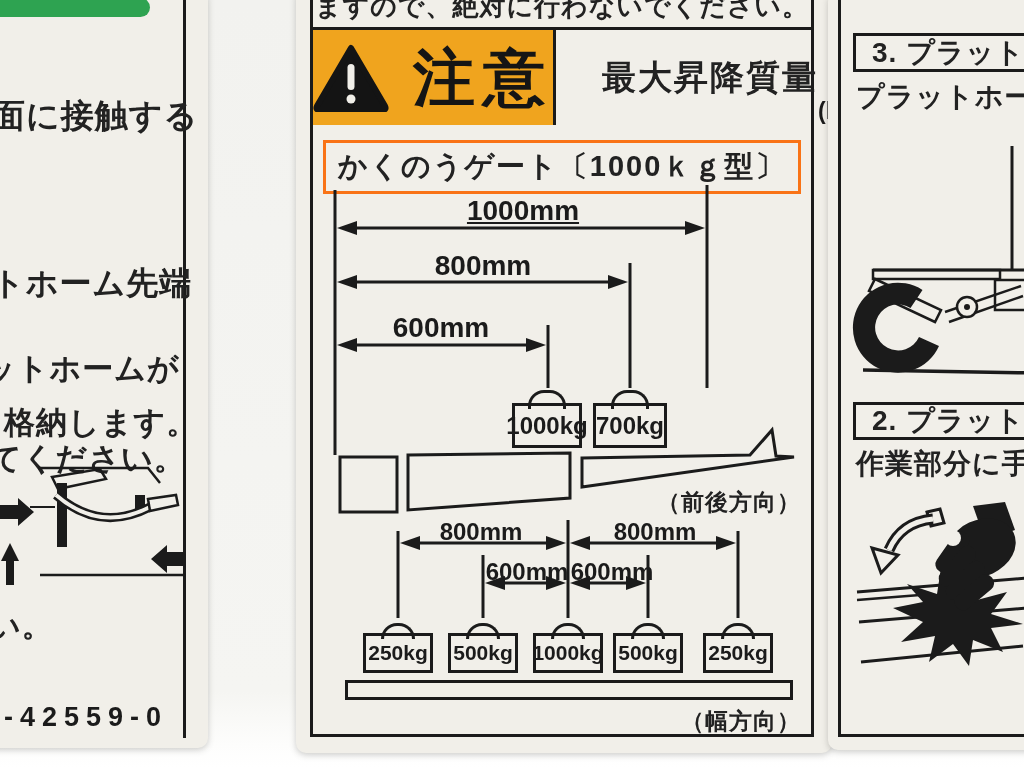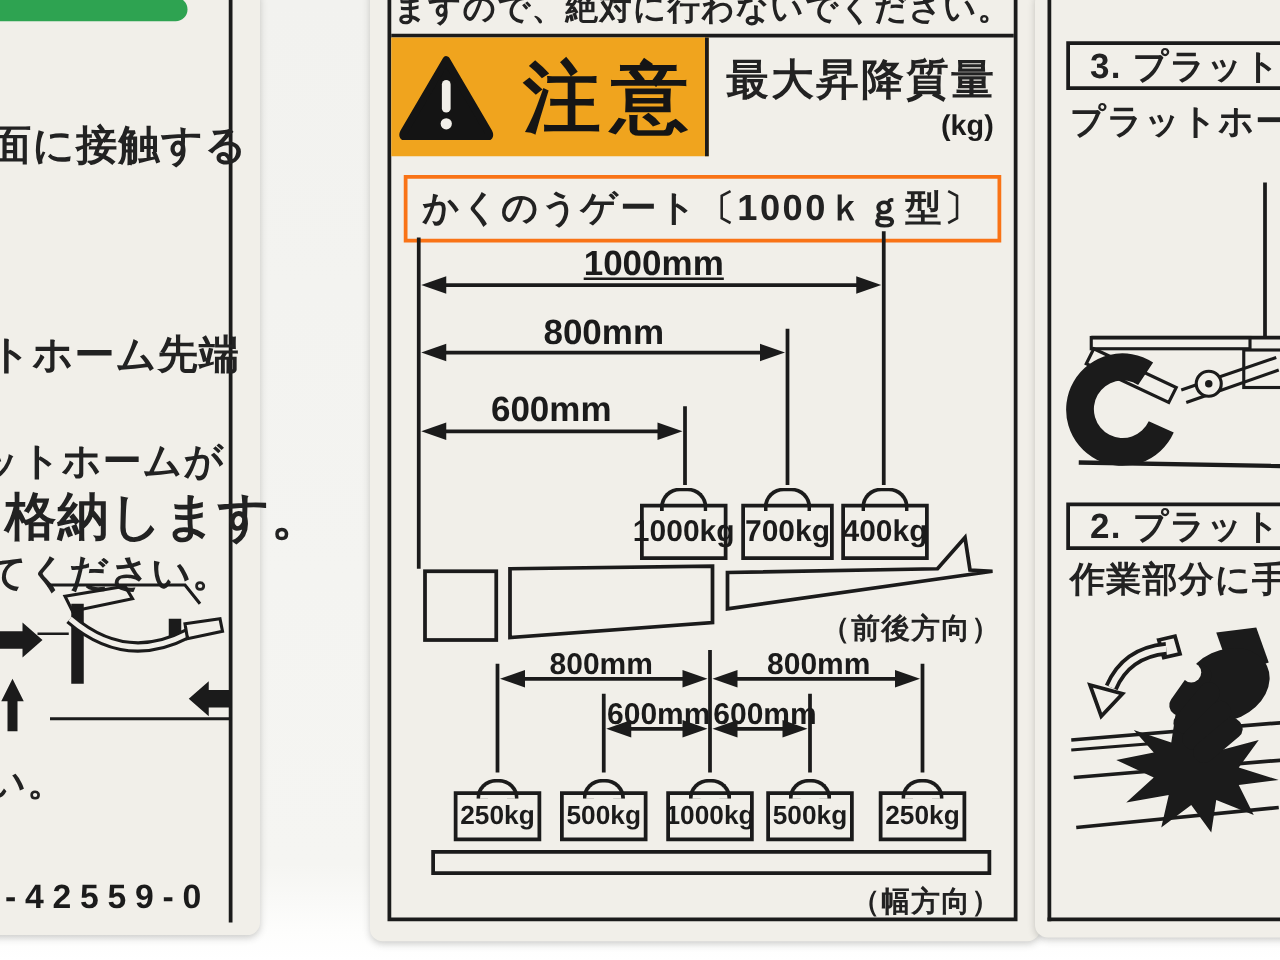--- a/index.html
+++ b/index.html
@@ -30,21 +30,21 @@
   #c-frame { position:absolute; left:14px; right:18px; top:-6px; bottom:16px;
              border:3px solid #1b1b1b; }
   #c-note-row { position:absolute; left:0; right:0; top:0; height:45px;
                 border-bottom:3px solid #1b1b1b; display:flex; align-items:flex-end; justify-content:center;
                 padding-bottom:3px; }
   #c-note-row .jp { font-size:26px; font-weight:600; }
   #c-header-row { position:absolute; left:0; right:0; top:45px; height:95px; display:flex; }
   #c-header-orange { width:254px; background:#f0a41e; border-right:3px solid #1b1b1b;
                      display:flex; align-items:center; justify-content:center; gap:24px; }
   #c-caution { font-size:62px; font-weight:900; letter-spacing:8px; color:#151515; }
-  #c-header-white { flex:1; display:flex; flex-direction:column; align-items:center; justify-content:center; }
+  #c-header-white { flex:1; display:flex; align-items:center; justify-content:center;padding-left:46px; }
   #c-cap-title { font-size:34px; font-weight:700; letter-spacing:2px; }
   #c-cap-unit  { font-size:23px; font-weight:600; align-self:flex-end; padding-right:16px; }
   #c-main { position:absolute; left:0; right:0; top:140px; bottom:0; }
 
   #gate-title-box { position:absolute; left:10px; right:10px; top:15px; height:54px;
                     border:3px solid #f97316; display:flex; align-items:center; justify-content:center; }
   #gate-title-box .jp { font-size:29px; font-weight:600; letter-spacing:2px; }
 
   .dim-label { position:absolute; width:160px; text-align:center; font-size:28px; font-weight:600; }
   .dim-label.small { width:120px; font-size:24px; }
@@ -77,21 +77,21 @@
 
 <div id="stage">
 
   <div id="sticker-left" class="sticker">
     <div id="green-bar"></div>
     <div id="ll-border-right"></div>
 
     <div class="ll-text jp" style="left:28px; top:104px; font-size:33px;">面に接触する</div>
     <div class="ll-text jp" style="left:28px; top:272px; font-size:32px;">トホーム先端</div>
     <div class="ll-text jp" style="left:20px; top:358px; font-size:31px;">ットホームが</div>
-    <div class="ll-text jp" style="left:40px; top:396px; font-size:41px;">格納します。</div>
+    <div class="ll-text jp" style="left:40px; top:412px; font-size:31px;">格納します。</div>
     <div class="ll-text jp" style="left:26px; top:448px; font-size:31px;">てください。</div>
 
     <svg class="abs-svg" style="left:36px; top:465px;" width="195" height="150" viewBox="0 0 195 150">
       <path d="M38 13 H148 L160 28" fill="none" stroke="#1b1b1b" stroke-width="2.5"></path>
       <path d="M40 120 H185" fill="none" stroke="#1b1b1b" stroke-width="2.5"></path>
       <polygon points="0,50 18,50 18,43 34,57 18,71 18,64 0,64" fill="#1b1b1b"></polygon>
       <polygon points="1,106 10,88 19,106 14,106 14,130 6,130 6,106" fill="#1b1b1b"></polygon>
       <polygon points="185,97 167,97 167,90 151,104 167,118 167,111 185,111" fill="#1b1b1b"></polygon>
       <rect x="57" y="28" width="10" height="64" fill="#1b1b1b"></rect>
       <rect x="135" y="40" width="10" height="18" fill="#1b1b1b"></rect>
@@ -158,21 +158,20 @@
             <polygon points="269,275 437,272 459,247 463,273 481,274 269,304"></polygon>
           </g>
         </svg>
 
         <div class="dim-label" style="left:130px; top:70px;text-decoration:underline;">1000mm</div>
         <div class="dim-label" style="left:90px; top:125px;">800mm</div>
         <div class="dim-label" style="left:48px; top:187px;">600mm</div>
 
         <div class="weight w-big" style="left:199px; top:278px; width:70px;">1000kg</div>
         <div class="weight w-big" style="left:280px; top:278px; width:74px;">700kg</div>
-        <div class="weight w-big" style="left:360px; top:278px; width:70px;">400kg</div>
 
         <div class="caption jp" style="top:362px;">（前後方向）</div>
 
         <svg class="abs-svg" style="left:0; top:390px;" width="498" height="170" viewBox="0 0 498 170">
           <g stroke="#1b1b1b" stroke-width="3" fill="none">
             <path d="M255 5 V103"></path>
               <path d="M85 16 V103"></path>
               <path d="M425 16 V103"></path>
             <path d="M170 40 V103"></path>
               <path d="M335 40 V103"></path>

